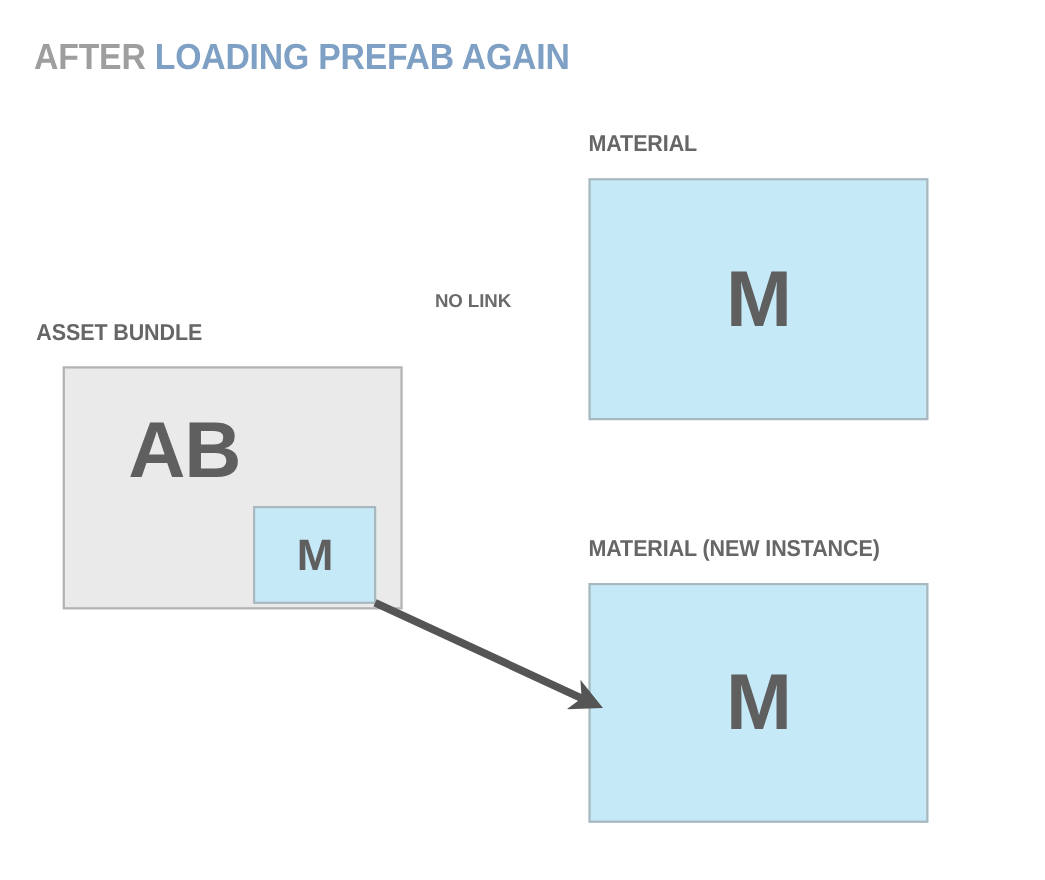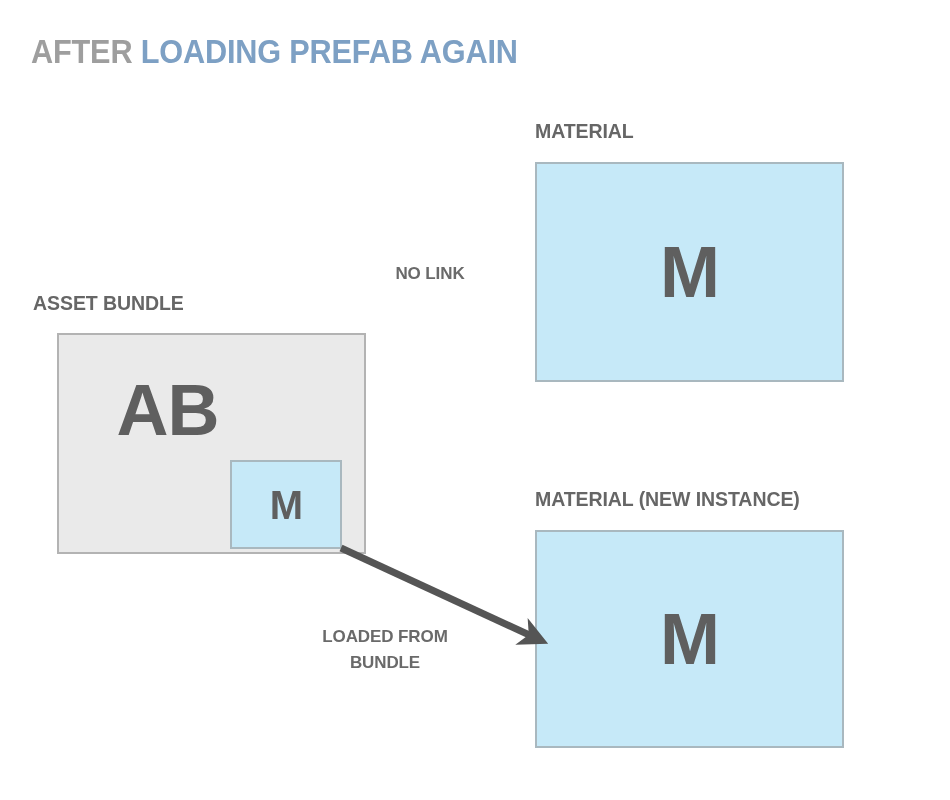--- a/index.html
+++ b/index.html
@@ -141,22 +141,20 @@
   </div>
 
   <div class="box-label" style="left:535px; top:487px;">MATERIAL (NEW INSTANCE)</div>
 
   <div class="box blue" style="left:535px; top:530px; width:309px; height:218px;">
     <span class="box-glyph">M</span>
   </div>
 
   <div class="annot" style="left:355px; top:261px; width:150px;">NO LINK</div>
 
-  <div class="annot" style="left:285px; top:624px; width:200px;">LOADED FROM
-BUNDLE</div>
 
   <svg class="arrow-svg" viewBox="0 0 950 800">
     <defs>
       <marker id="arrowhead" markerWidth="4.2" markerHeight="4.2" refX="2.6" refY="2.1" orient="auto" markerUnits="strokeWidth">
         <path d="M0,0 L4.2,2.1 L0,4.2 L1.15,2.1 Z" fill="#555555"></path>
       </marker>
     </defs>
     <line x1="341" y1="548" x2="538" y2="639" stroke="#555555" stroke-width="7" marker-end="url(#arrowhead)"></line>
   </svg>
 

